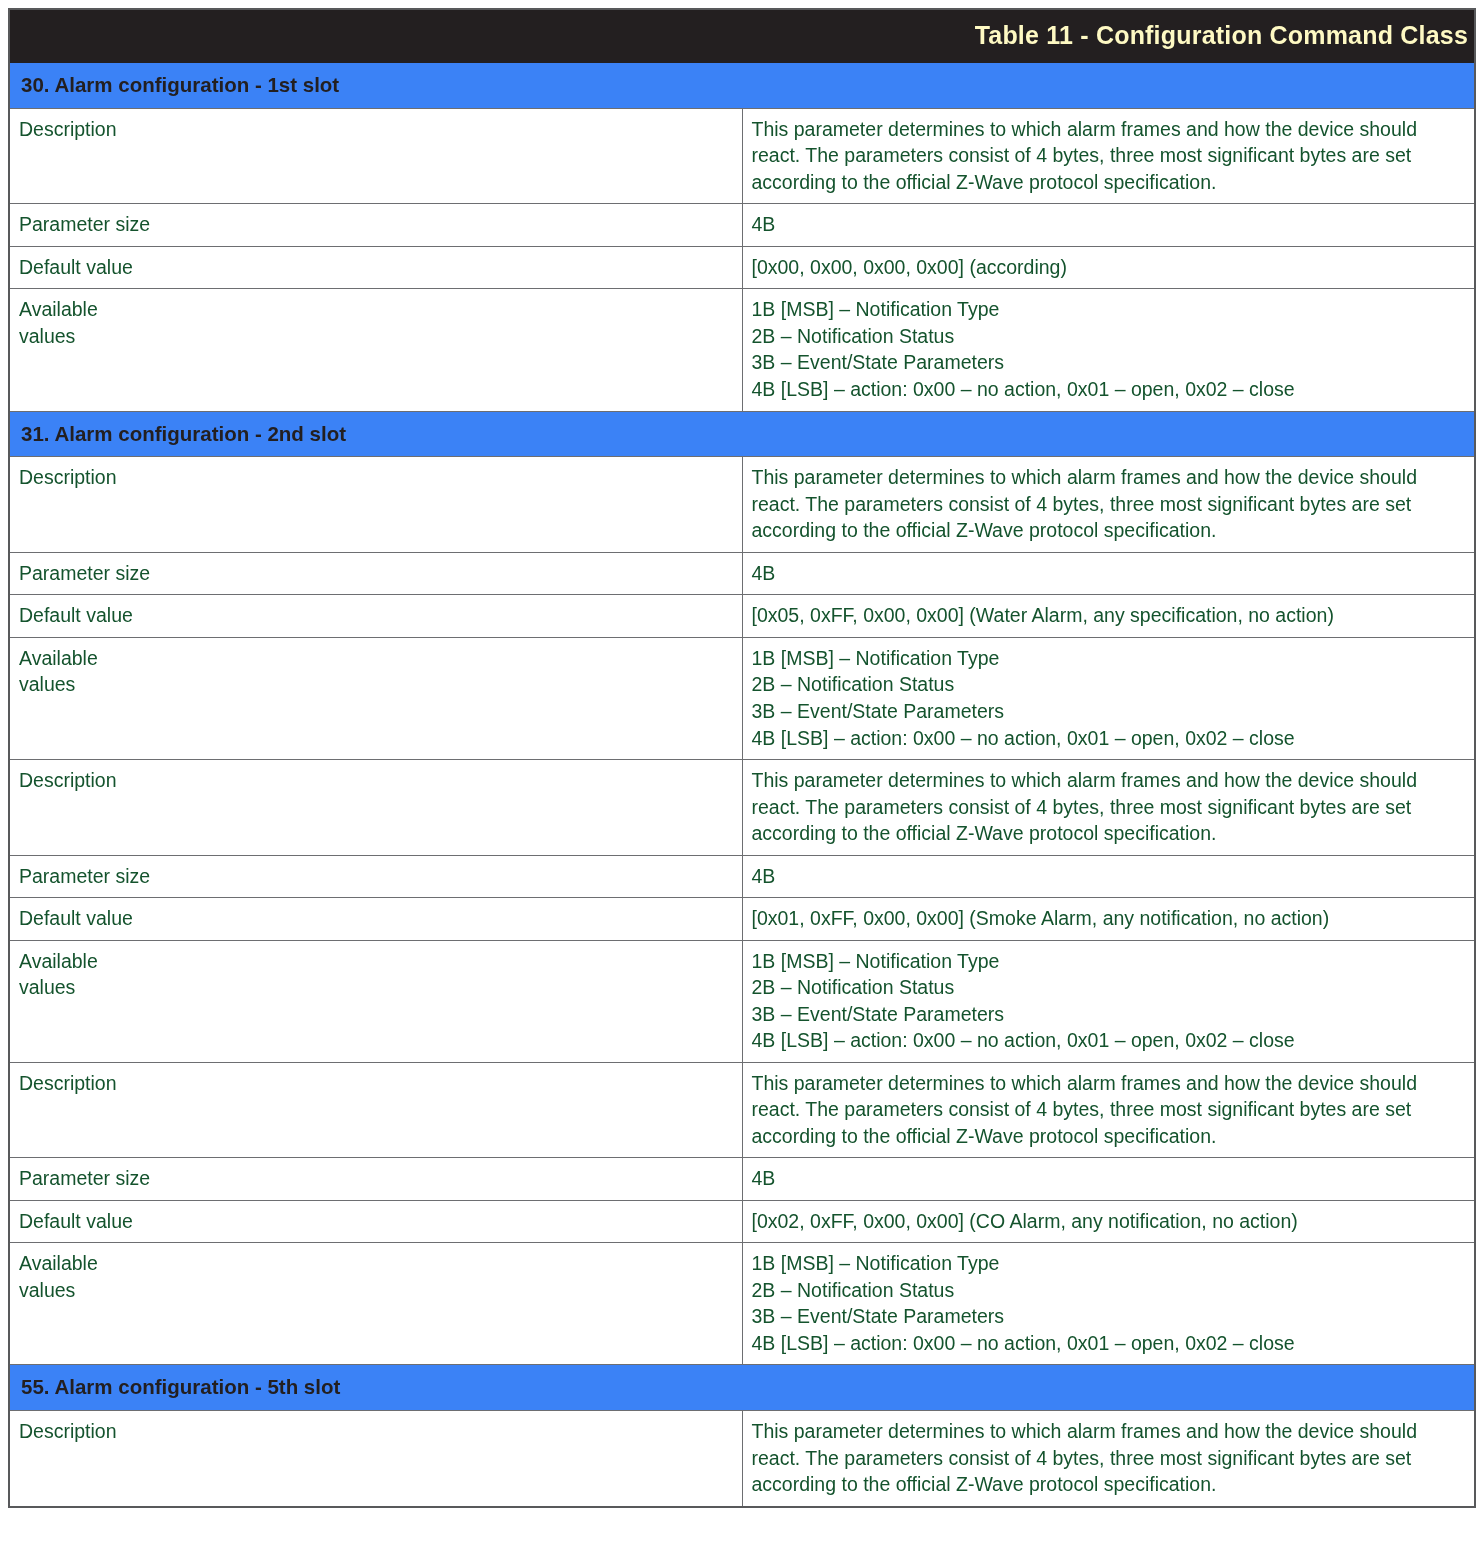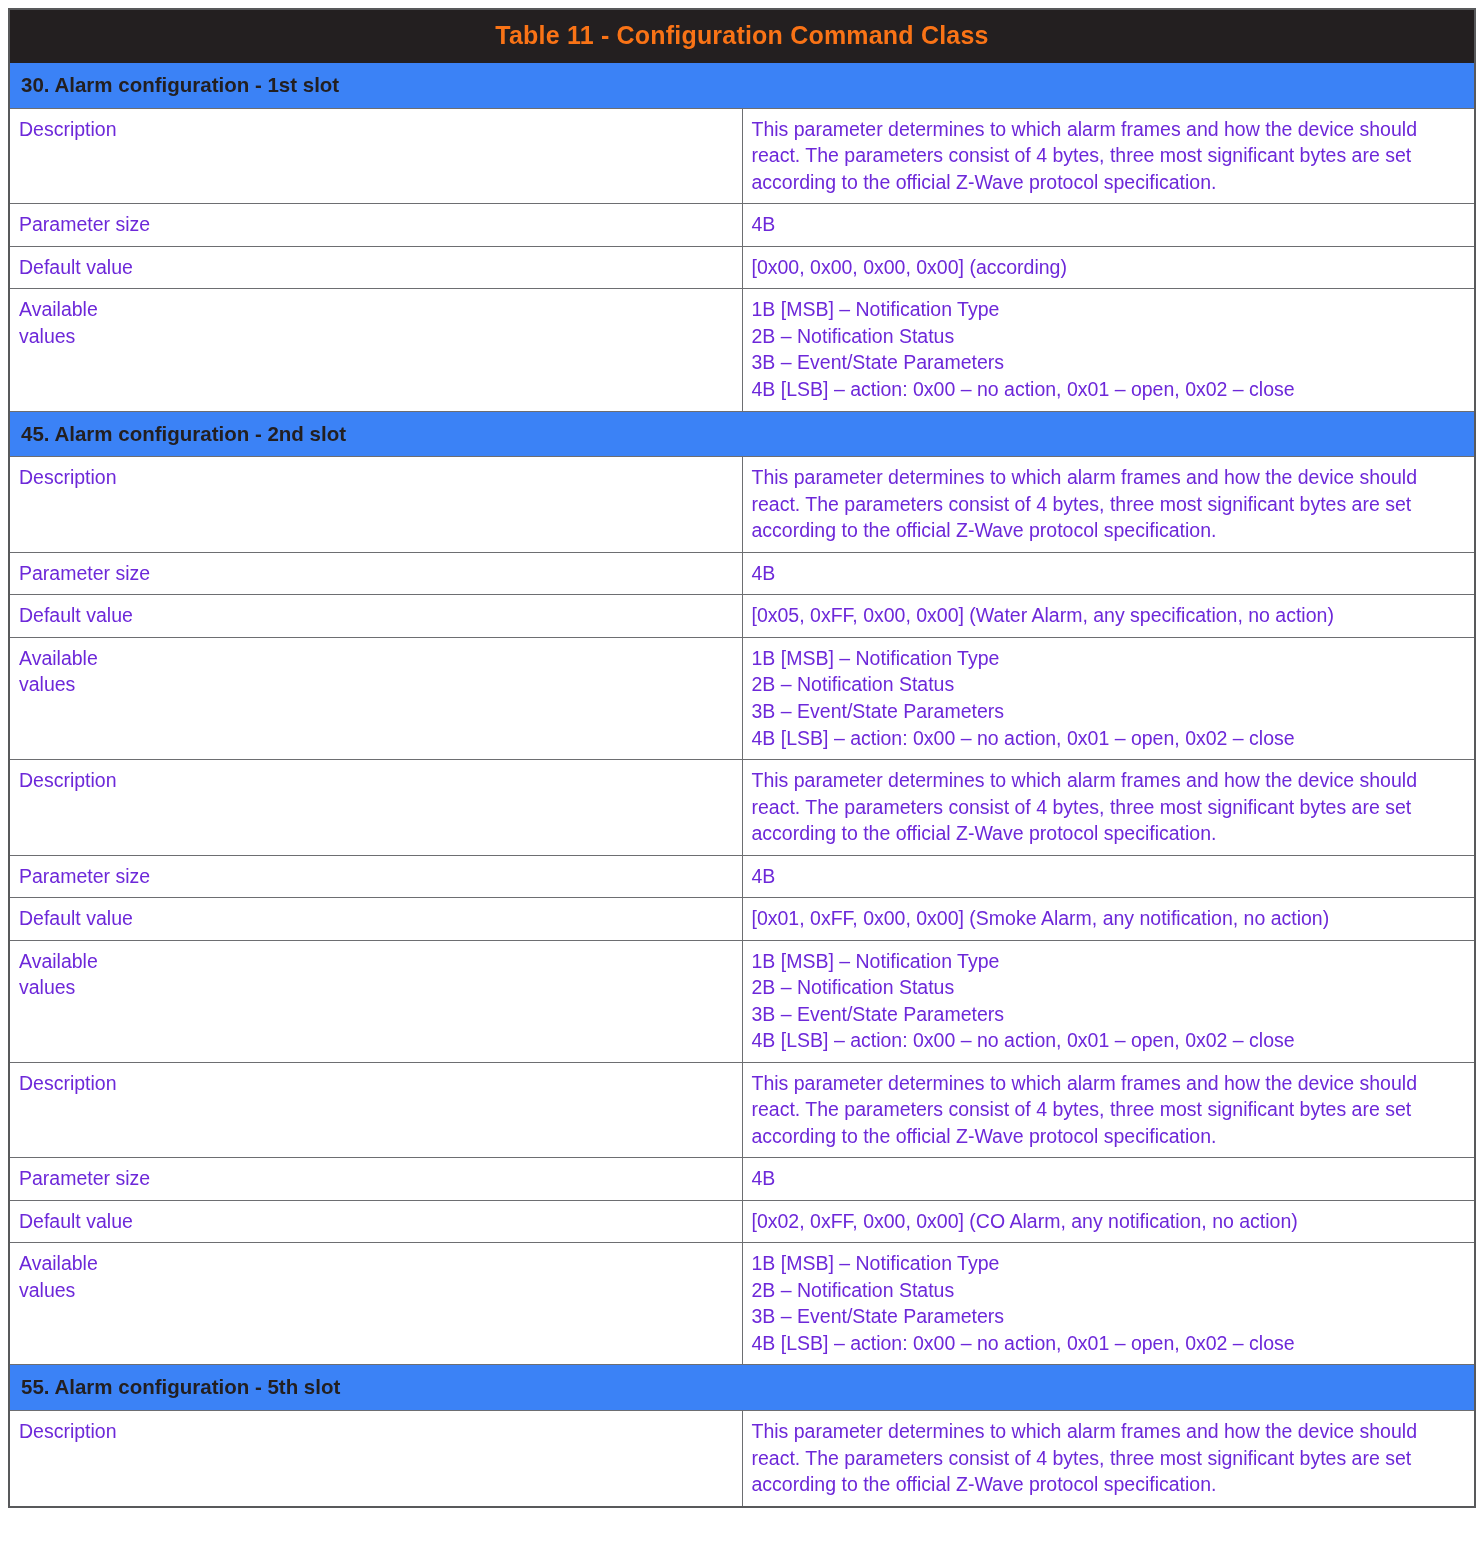--- a/index.html
+++ b/index.html
@@ -24,30 +24,30 @@
     width: 1468px;
     table-layout: fixed;
     border: 2px solid #58595b;
   }
   table.spec td {
     border: 1px solid #6d6e71;
     vertical-align: top;
     padding: 7px 9px 8px 9px;
     font-size: 19.5px;
     line-height: 1.36;
-    color: #6d28d9;
+    color: #14532d;
     background: #ffffff;
   }
   
   tr.title-row td {
     background: #231f20;
-    color: #f97316;
+    color: #fef9c3;
     font-weight: bold;
     font-size: 25px;
-    text-align: center;
+    text-align: right;
     padding: 8px 6px 10px 6px;
     border: 1px solid #231f20;
     letter-spacing: 0.2px;
   }
   
   tr.section-row td {
     background: #3b82f6;
     color: #231f20;
     font-weight: bold;
     font-size: 20.5px;
@@ -93,21 +93,21 @@
         </tr>
         <tr>
           <td class="label-cell multiline">Available
 values</td>
           <td class="value-cell multiline">1B [MSB] – Notification Type
 2B – Notification Status
 3B – Event/State Parameters
 4B [LSB] – action: 0x00 – no action, 0x01 – open, 0x02 – close</td>
         </tr>
         <tr class="section-row">
-          <td colspan="2">45. Alarm configuration - 2nd slot</td>
+          <td colspan="2">31. Alarm configuration - 2nd slot</td>
         </tr>
         <tr>
           <td class="label-cell">Description</td>
           <td class="value-cell">This parameter determines to which alarm frames and how the device should react. The parameters consist of 4 bytes, three most significant bytes are set according to the official Z-Wave protocol specification.</td>
         </tr>
         <tr>
           <td class="label-cell">Parameter size</td>
           <td class="value-cell">4B</td>
         </tr>
         <tr>

